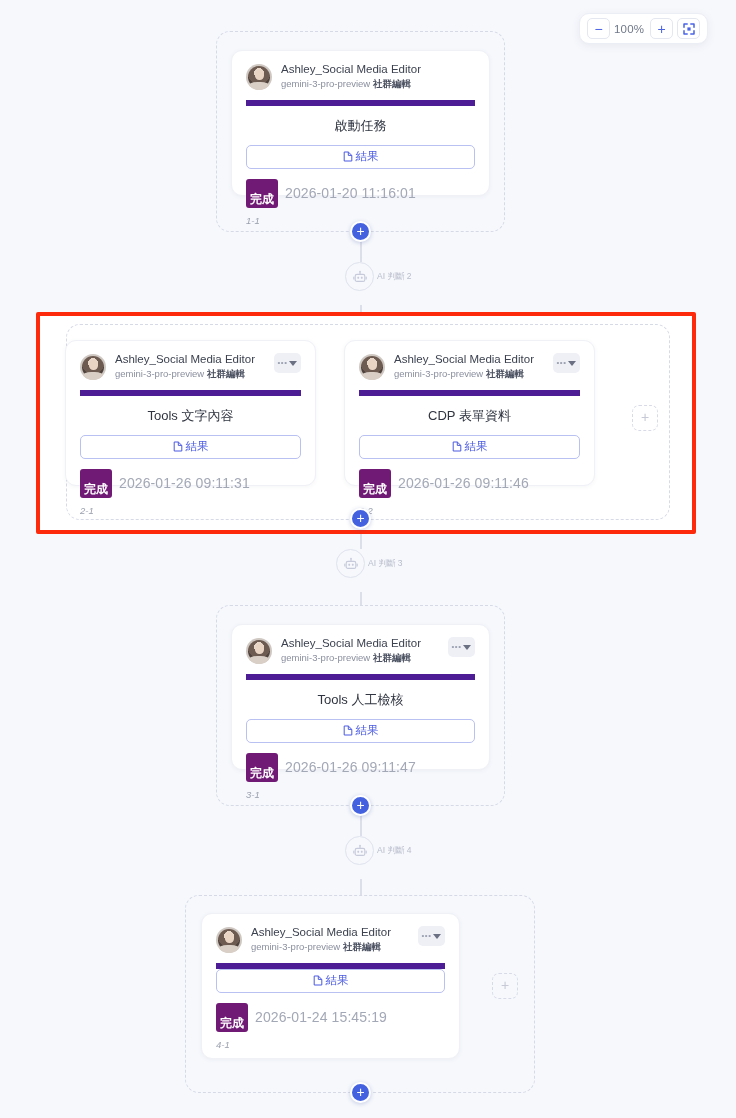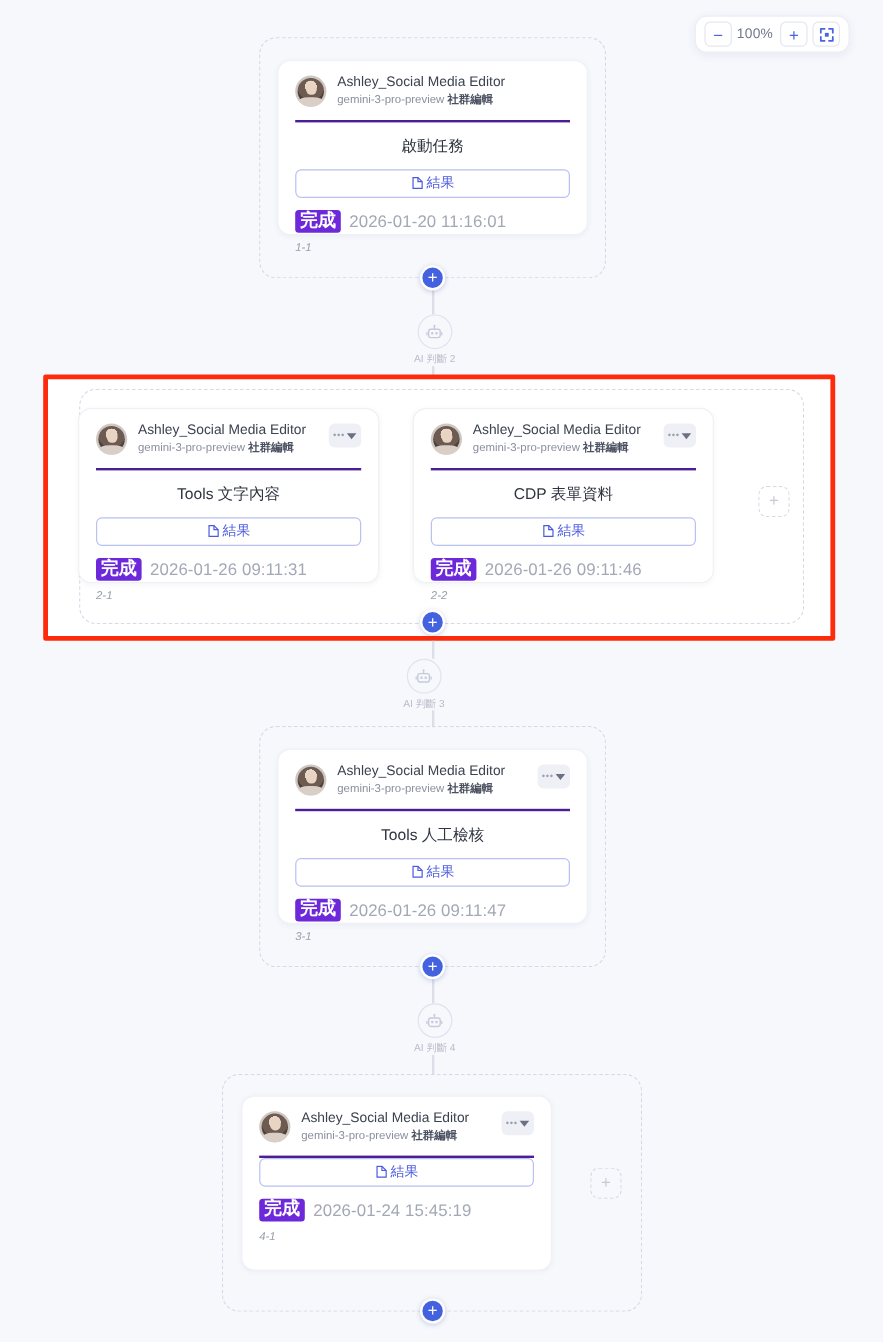--- a/index.html
+++ b/index.html
@@ -65,23 +65,23 @@
   
   .card {
     position: absolute;
     background: #ffffff;
     border: 1px solid #f0f1f6;
     border-radius: 11px;
     box-shadow: 0 1px 4px rgba(70,80,120,.06);
     padding: 12px 14px 10px 14px;
   }
   .card-head {
-    display: flex; align-items: flex-start; gap: 9px;
+    display: flex; align-items: flex-end; gap: 9px;
     padding-bottom: 10px;
-    border-bottom: 2px solid #4c1d95;
+    border-bottom: 6px solid #4c1d95;
     position: relative;
   }
   .avatar {
     width: 26px; height: 26px; border-radius: 50%;
     flex: 0 0 26px;
     overflow: hidden;
     background: #cfc8c2;
     position: relative;
   }
   .avatar .hair {
@@ -138,40 +138,40 @@
     background: #ffffff;
     color: #4a5ae0;
     font-size: 11.5px;
     cursor: pointer;
   }
   .doc-icon { width: 10px; height: 11px; display:block; }
 
   .card-foot { margin-top: 10px; }
   .status-row { display: flex; align-items: center; gap: 7px; }
   .badge {
-    background: #6d28d9;
+    background: #701a75;
     color: #ffffff;
-    font-size: 15px;
+    font-size: 12px;
     font-weight: 700;
     border-radius: 3px;
-    padding: 1px 4px 2px 4px;
+    padding: 14px 4px 2px 4px;
     line-height: 1.1;
   }
   .stamp { font-size: 14px; color: #a3a8b6; letter-spacing: .1px; }
   .node-id { font-size: 9.5px; color: #9aa0ae; margin-top: 7px; font-style: italic; }
 
   
   .vline {
     position: absolute;
     width: 1.5px;
     background: #dcdfe9;
   }
   .ai-node {
     position: absolute;
-    display: flex; flex-direction: column; align-items: center; gap: 3px;
+    display: flex; flex-direction: row; align-items: center; gap: 3px;
   }
   .ai-circle {
     width: 29px; height: 29px; border-radius: 50%;
     border: 1.5px solid #e0e2ee;
     background: #f7f8fc;
     display: flex; align-items: center; justify-content: center;
   }
   .ai-label { font-size: 8.5px; color: #b9bdcb; white-space: nowrap; }
 
   .plus-btn {

